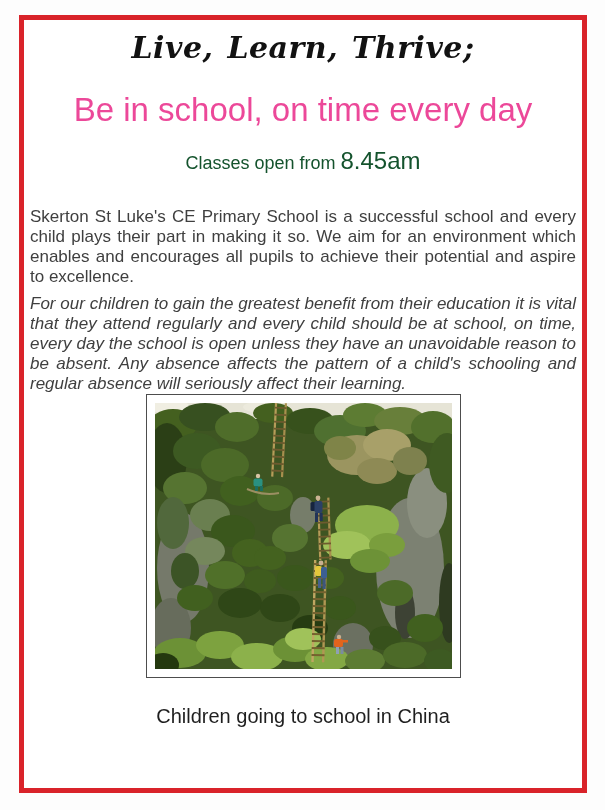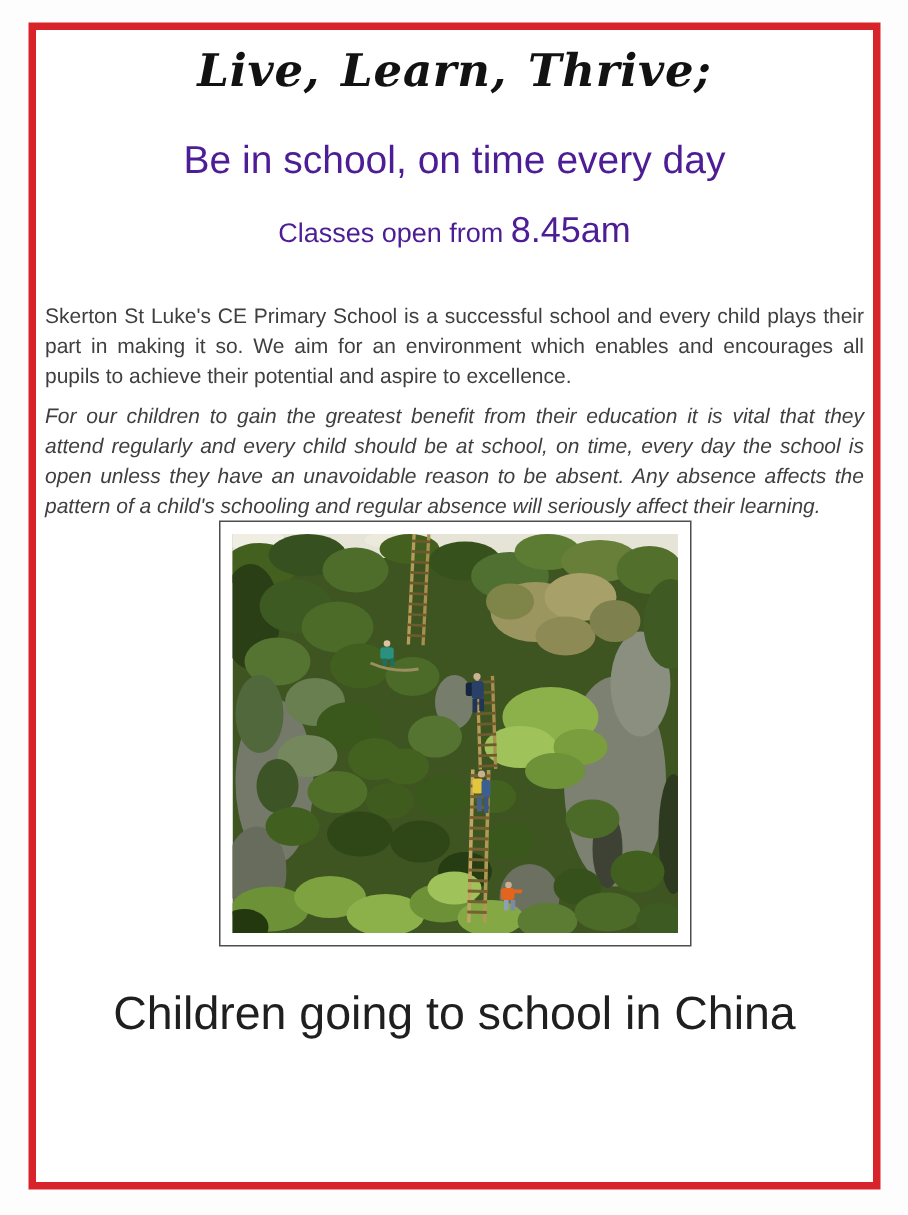--- a/index.html
+++ b/index.html
@@ -13,35 +13,35 @@
   }
   .title {
     margin:11px 4px 0; font-family:"DejaVu Serif", serif;
     font-style:italic; font-weight:bold; font-size:30px; line-height:33px;
     color:#121212; word-spacing:3px; letter-spacing:0.5px;
   }
   .subtitle {
     margin-top:31px; font-size:21px; font-weight:bold; color:#ed1b1e;
     letter-spacing:0.2px;
   }
-  .tagline { margin-top:27px; font-size:26px; color:#4c1d95; }
-  .classes-line { margin-top:18px; font-size:18px; color:#4c1d95; }
+  .tagline { margin-top:27px; font-size:33px; color:#ec4899; }
+  .classes-line { margin-top:18px; font-size:18px; color:#14532d; }
   .classes-line .time { font-size:24px; }
   .para {
-    margin:0 6px; text-align:justify; font-size:14px; line-height:20px;
+    margin:0 6px; text-align:justify; font-size:17px; line-height:20px;
     color:#3f3f3f;
   }
   .para1 { margin-top:32px; }
   .para2 { margin-top:7px;font-style:italic; }
   .photo-frame {
     margin:0 auto; margin-top:0px; width:297px; padding:8px;
     border:1px solid #4d4d4d; background:#fff;
   }
   .photo { display:block; width:297px; height:266px; }
-  .caption { margin-top:27px; font-size:31px; color:#1f1f1f; }
+  .caption { margin-top:27px; font-size:20px; color:#1f1f1f; }
 </style>
 </head>
 <body>
 
 <div class="page">
   <div class="frame">
 
     <div class="title">
       <div>Live, Learn, Thrive;</div>
     </div>

